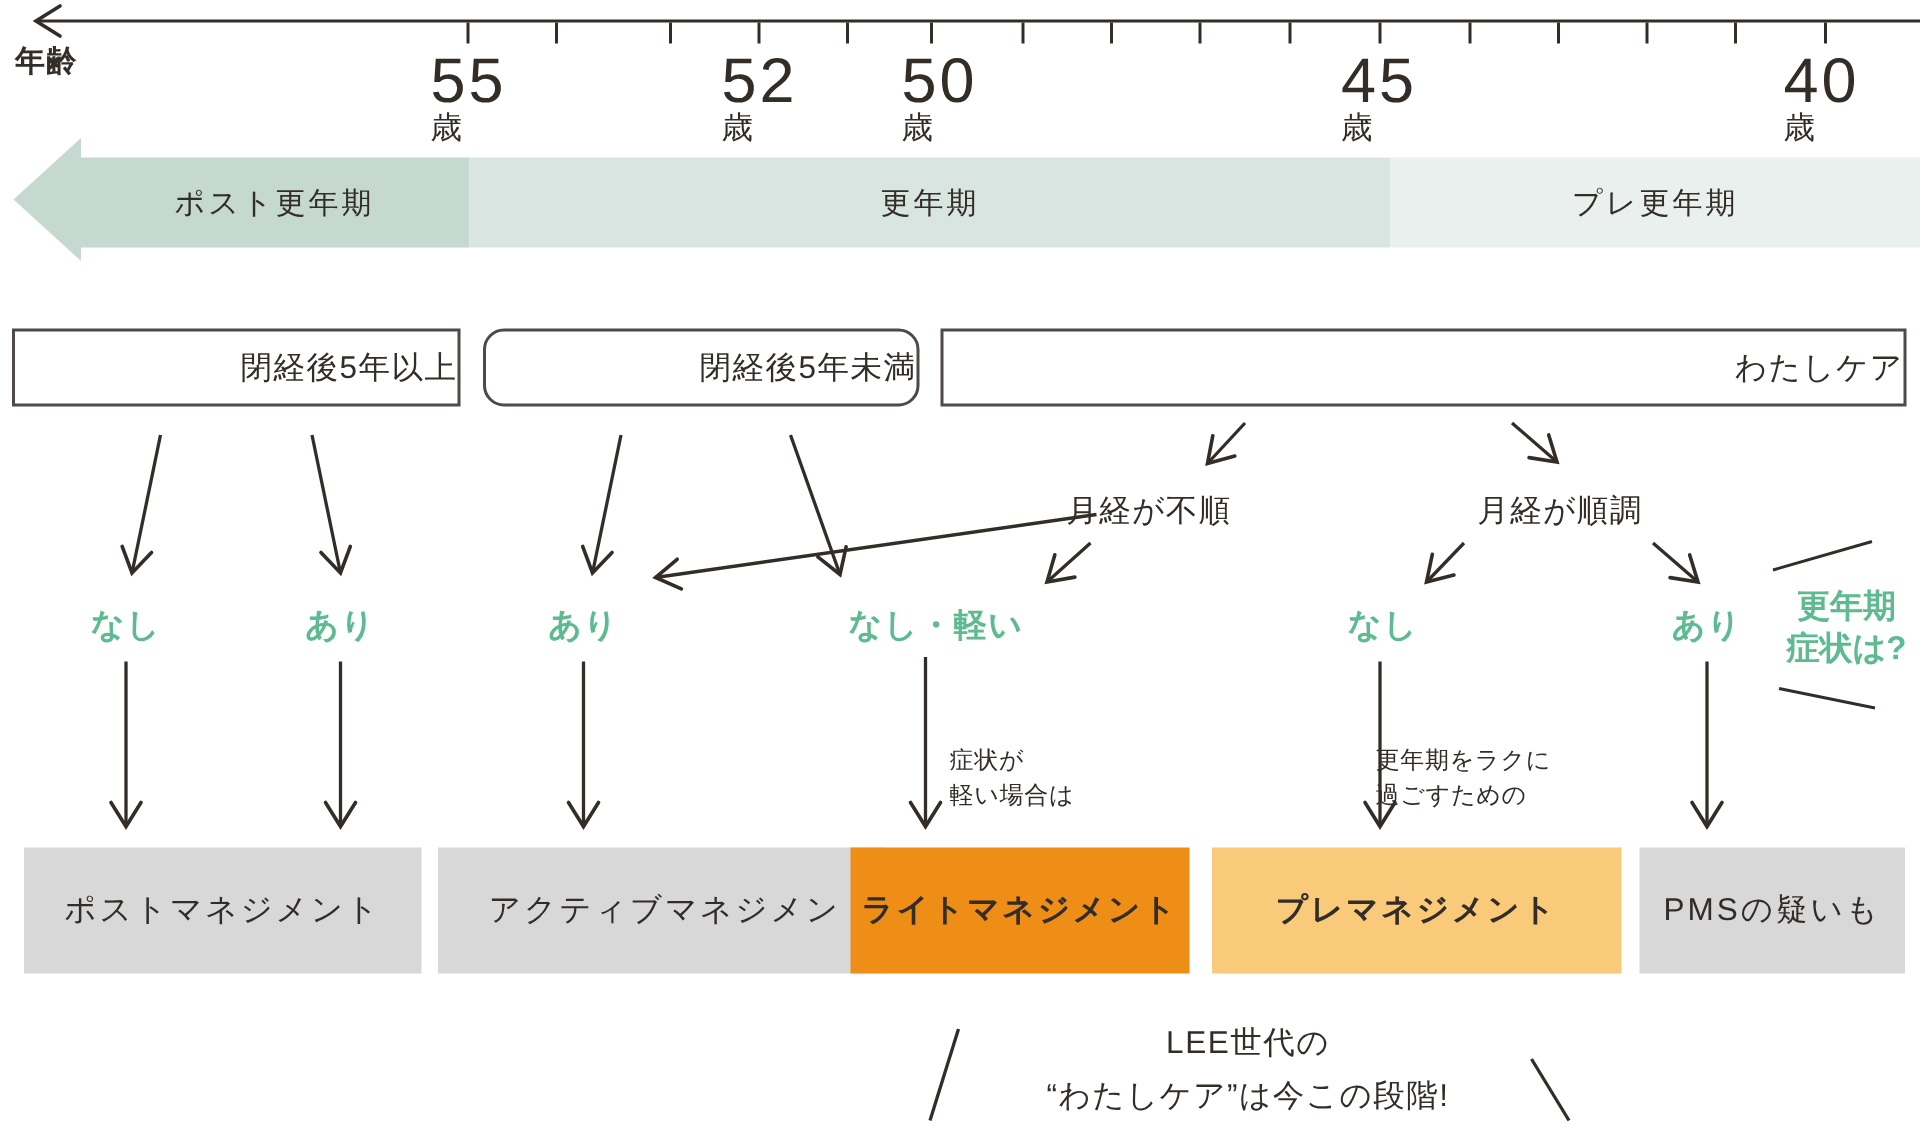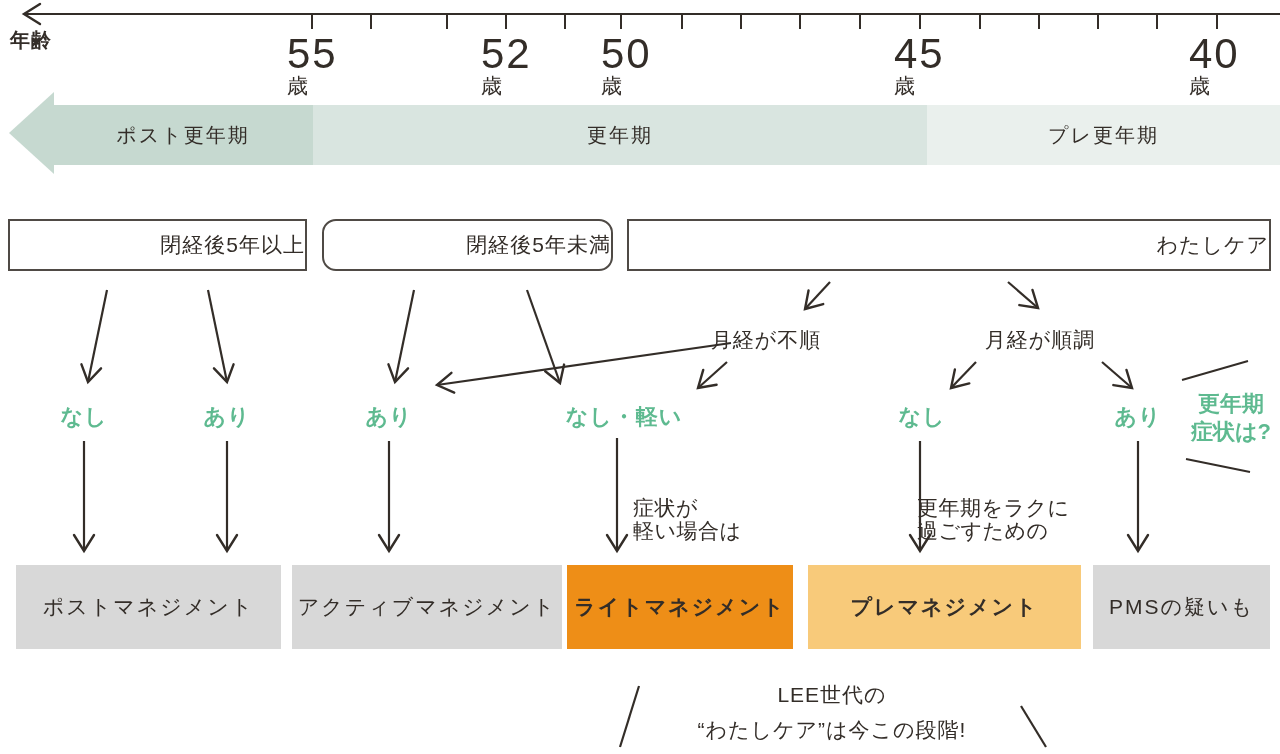--- a/index.html
+++ b/index.html
@@ -23,21 +23,21 @@
     box-sizing:border-box;display:flex;align-items:center;justify-content:flex-end;}
   .cond span{font-size:21px;letter-spacing:1px;}
   
   .branch{position:absolute;top:326px;width:220px;text-align:center;font-size:21px;letter-spacing:1px;}
   
   .sym{position:absolute;top:402px;width:200px;text-align:center;
     font-size:22px;font-weight:bold;color:#5eba90;letter-spacing:1px;}
   .side-note{position:absolute;left:1183px;top:390px;width:96px;text-align:center;
     font-size:22px;font-weight:bold;color:#5eba90;line-height:28px;}
   
-  .anno{position:absolute;font-size:21px;line-height:23px;letter-spacing:0.5px;}
+  .anno{position:absolute;font-size:16px;line-height:23px;letter-spacing:0.5px;}
   
   .outcome{position:absolute;top:565px;height:84px;display:flex;flex-direction:row;
     align-items:center;justify-content:center;line-height:28px;}
   .outcome span{font-size:21px;letter-spacing:2px;}
   .outcome.gray{background:#d8d8d8;}
   .outcome.orange{background:#ee8e17;align-items:center;}
   .outcome.orange span{font-weight:bold;}
   .outcome.light-orange{background:#f8ca7a;}
   .outcome.light-orange span{font-weight:bold;}
   
@@ -175,21 +175,21 @@
   </div>
   <div class="anno z2" style="left:917px;top:496px;">
     <div>更年期をラクに</div>
     <div>過ごすための</div>
   </div>
 
   <div class="outcome gray" style="left:16px;width:265px;">
     <span>ポスト</span>
     <span>マネジメント</span>
   </div>
-  <div class="outcome gray" style="left:292px;width:270px;">
+  <div class="outcome gray" style="left:292px;width:270px;padding-left:28px;">
     <span>アクティブ</span>
     <span>マネジメント</span>
   </div>
   <div class="outcome orange" style="left:567px;width:226px;">
     <span>ライト</span>
     <span>マネジメント</span>
   </div>
   <div class="outcome light-orange" style="left:808px;width:273px;">
     <span>プレ</span>
     <span>マネジメント</span>

